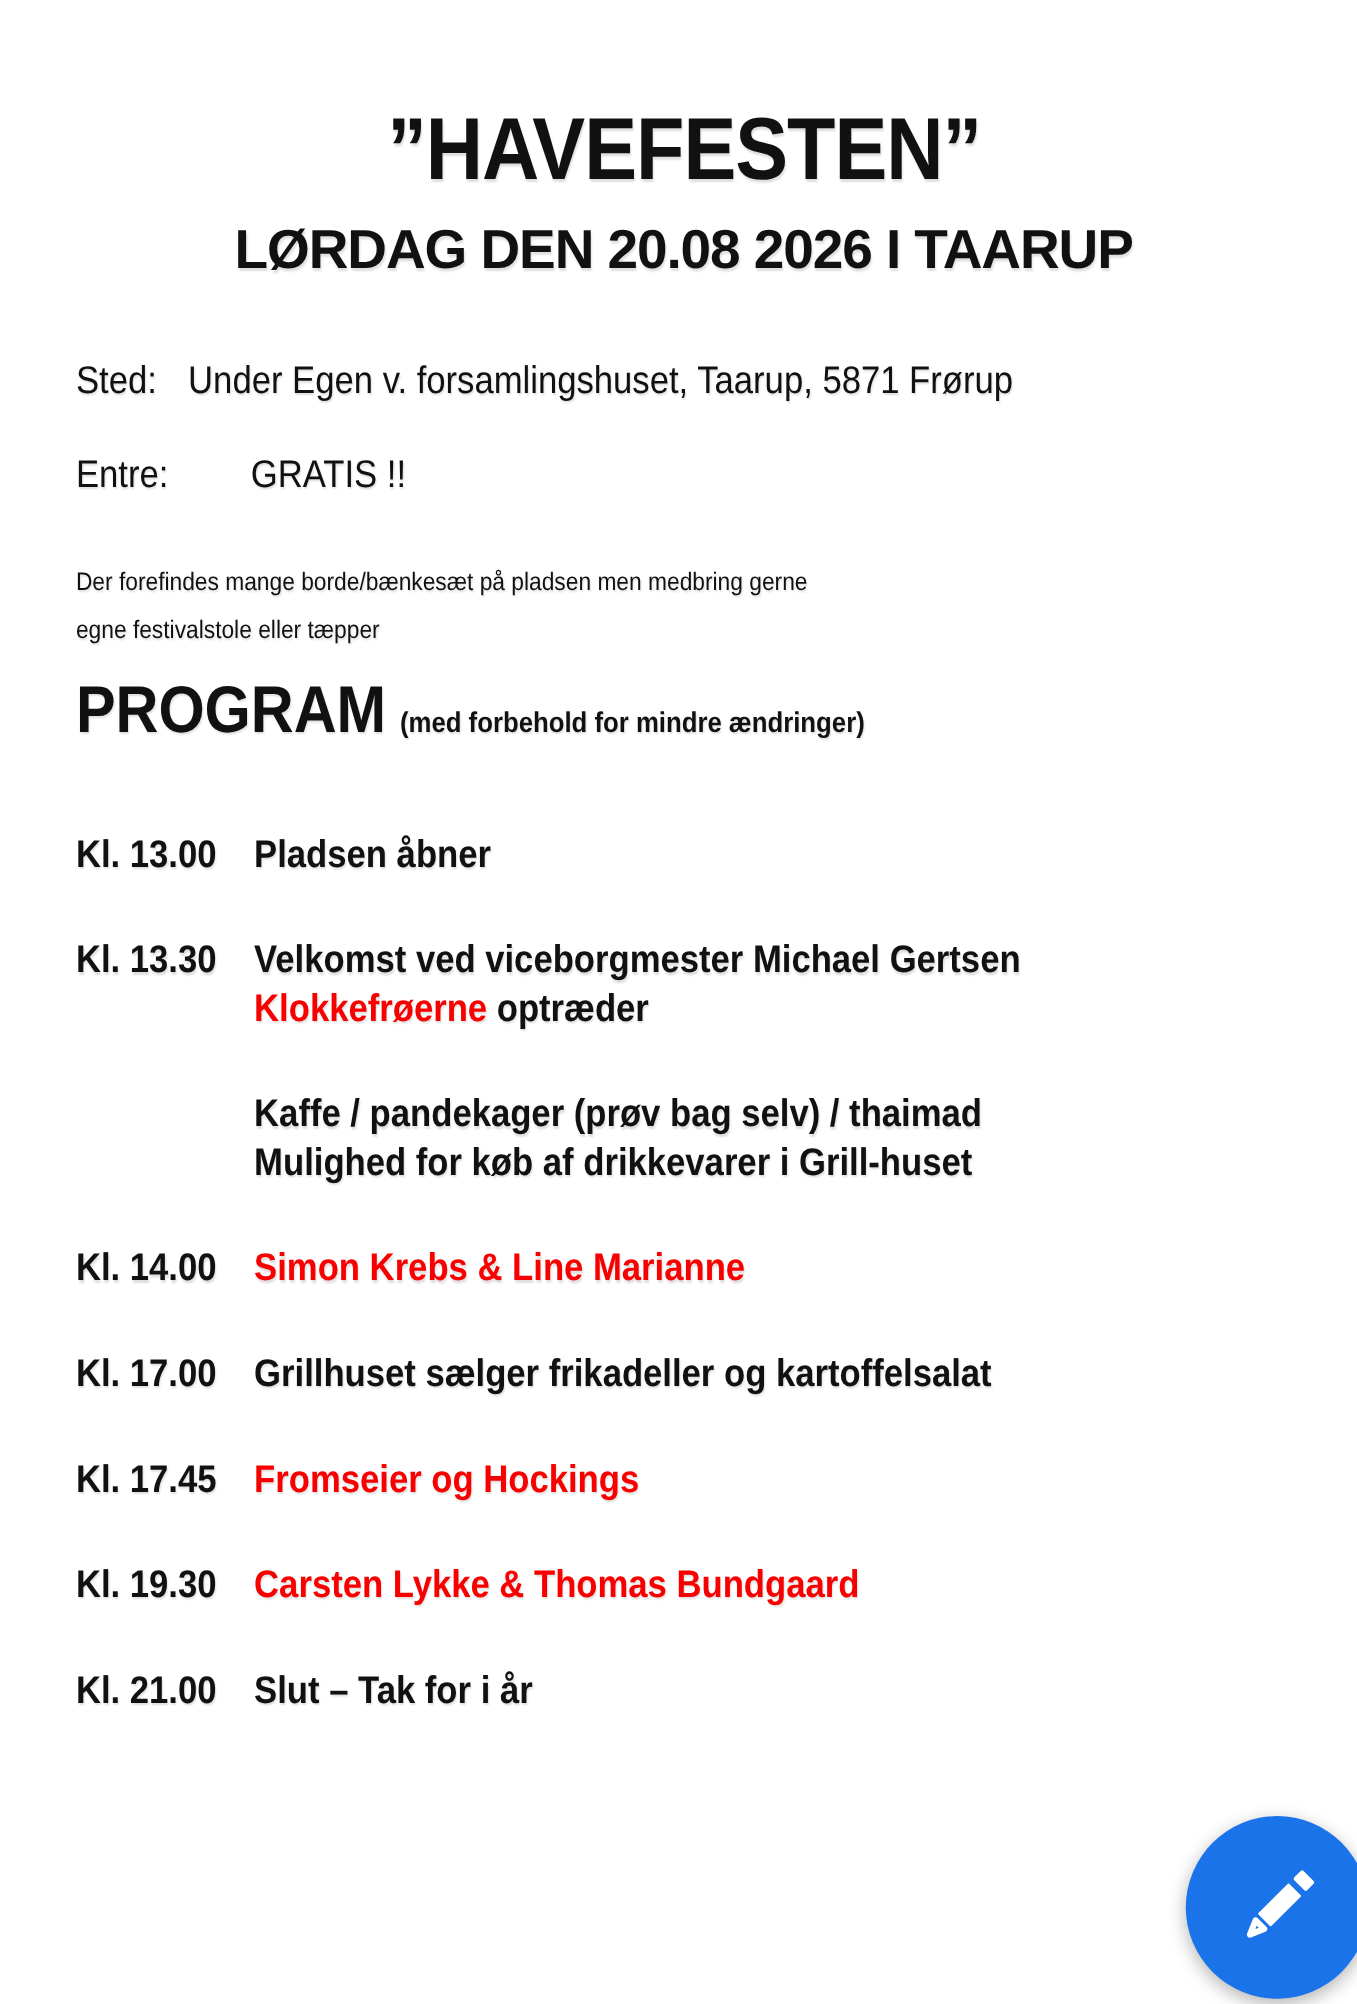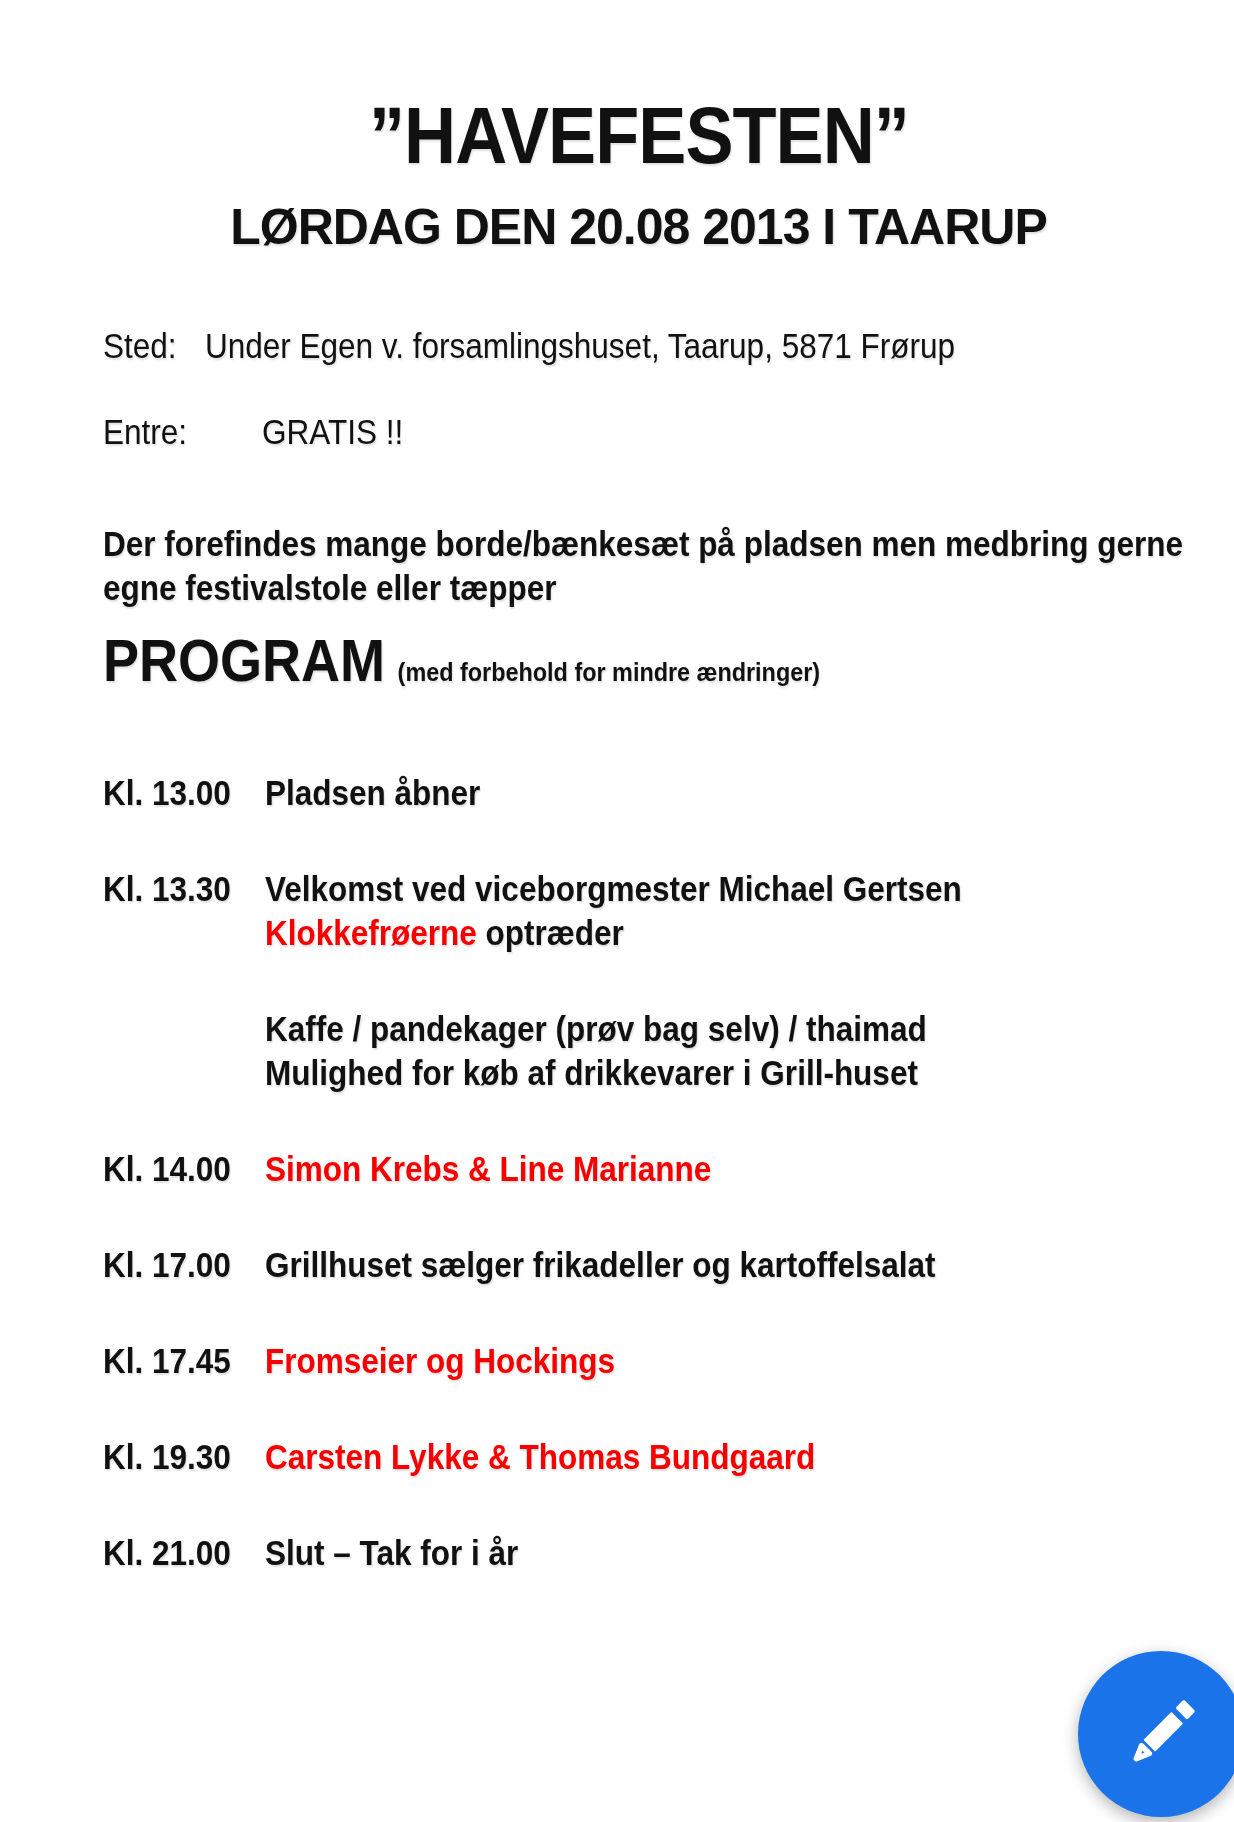--- a/index.html
+++ b/index.html
@@ -1,36 +1,36 @@
 <!DOCTYPE html>
 <html style="--ink: #111111; --red: #f80000; --blue: #1a73e8;"><head>
 <meta charset="utf-8">
 <style>
   html,body{margin:0;padding:0}
   body{
     width:1234px;height:1822px;position:relative;overflow:hidden;
     background:#ffffff;color:var(--ink,#111);
     font-family:"Liberation Sans","DejaVu Sans",sans-serif;
   }
-  .page{padding:88px 60px 0 103px;text-shadow:1px 2px 2px rgba(0,0,0,.13)}
+  .page{padding:88px 60px 0 69px;text-shadow:1px 2px 2px rgba(0,0,0,.13)}
   
   .tx{display:inline-block;transform:scaleX(.9);transform-origin:0 50%;white-space:nowrap}
   .txc{transform-origin:50% 50%}
   .noscale{transform:scaleX(1)}
 
   .title{margin:0;font-size:80px;line-height:96px;font-weight:700;text-align:center;letter-spacing:-1px}
   .subtitle{margin:14px 0 0 0;font-size:50px;line-height:58px;font-weight:700;text-align:center;letter-spacing:-1px}
 
   .detail-row{font-weight:400;font-size:35px;line-height:44px;white-space:nowrap}
   .detail-row.sted{margin-top:68px}
   .detail-row.entre{margin-top:42px}
   .dlabel{display:inline-block;width:102px;vertical-align:top}
   .entre .dlabel{width:159px}
 
-  .note{margin-top:68px;font-weight:700;font-size:35px}
+  .note{margin-top:52px;font-weight:400;font-size:23px}
   .nline{line-height:44px}
 
   .pheading{margin-top:16px;font-weight:700;font-size:60px;line-height:70px}
   .ph-note{font-size:26px;margin-left:14px}
 
   .prow{display:flex;margin-top:52px}
   #program-rows .prow:first-child{margin-top:64px}
   .ptime{flex:0 0 162px;font-weight:700;font-size:35px;line-height:44px}
   .pdesc{flex:1 1 auto;font-weight:700;font-size:35px}
   .pline{line-height:44px}
@@ -44,21 +44,21 @@
     display:flex;align-items:center;justify-content:center;cursor:pointer;
   }
 </style>
 </head>
 <body style="background: rgb(255, 255, 255);">
 
 <div class="page">
 
   <h1 class="title"><span class="tx txc">”HAVEFESTEN”</span></h1>
 
-  <div class="subtitle"><span class="tx txc noscale">LØRDAG DEN 20.08 2013 I TAARUP</span></div>
+  <div class="subtitle"><span class="tx txc noscale">LØRDAG DEN 20.08 2026 I TAARUP</span></div>
 
   <div class="detail-row sted">
     <span class="dlabel"><span class="tx">Sted:</span></span><span class="tx">Under Egen v. forsamlingshuset, Taarup, 5871 Frørup</span>
   </div>
 
   <div class="detail-row entre">
     <span class="dlabel"><span class="tx">Entre:</span></span><span class="tx">GRATIS !!</span>
   </div>
 
   <div class="note">

